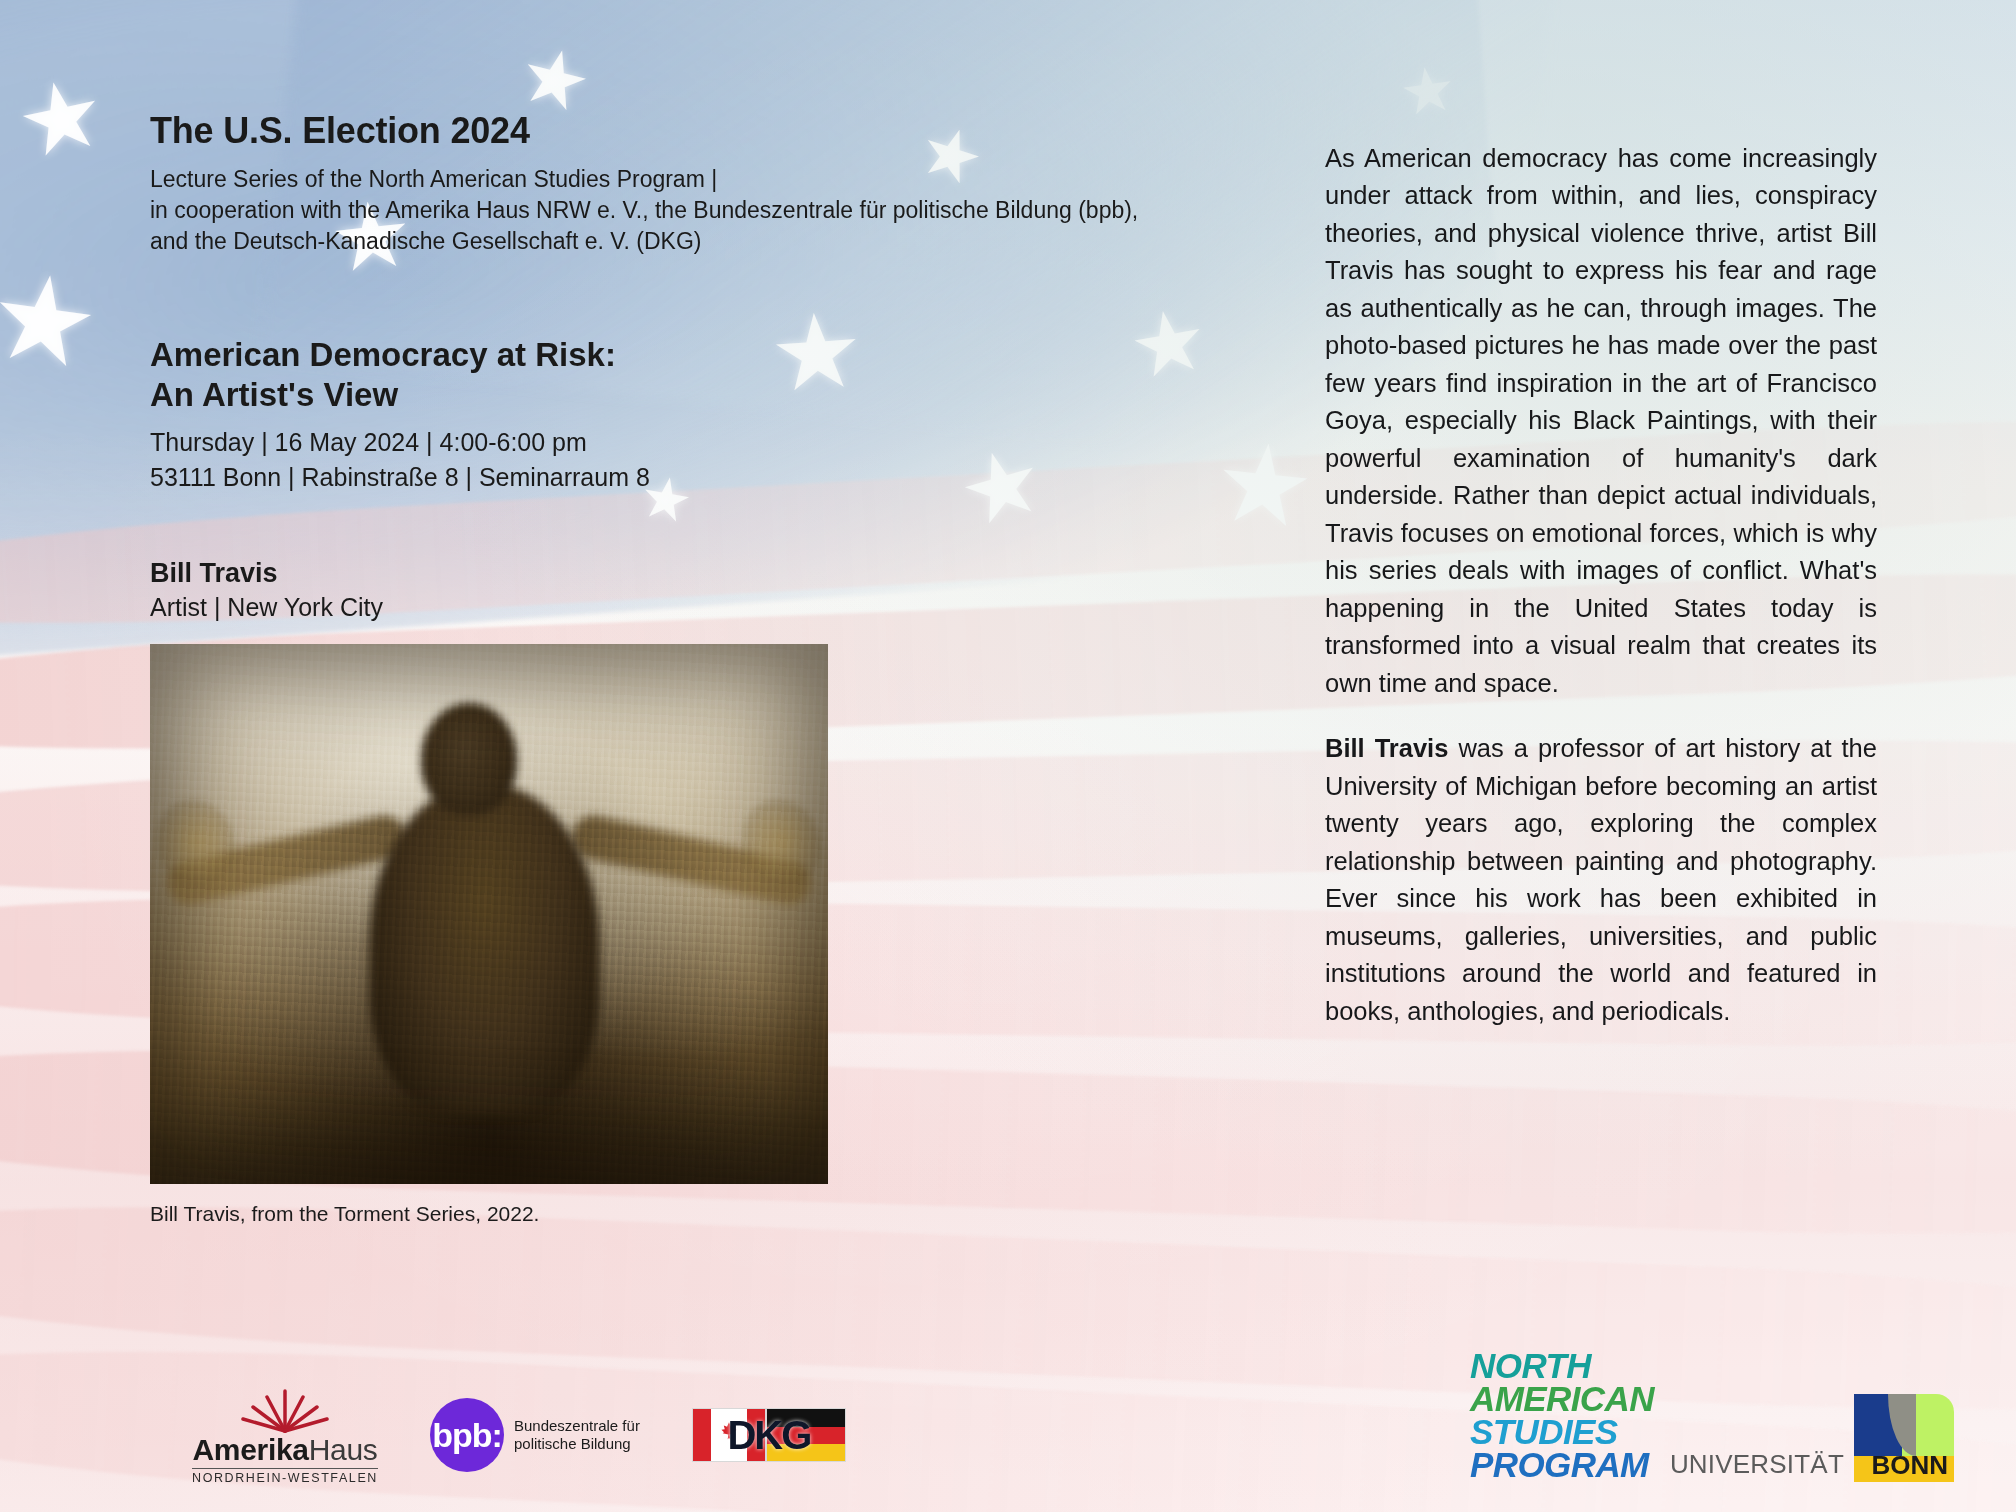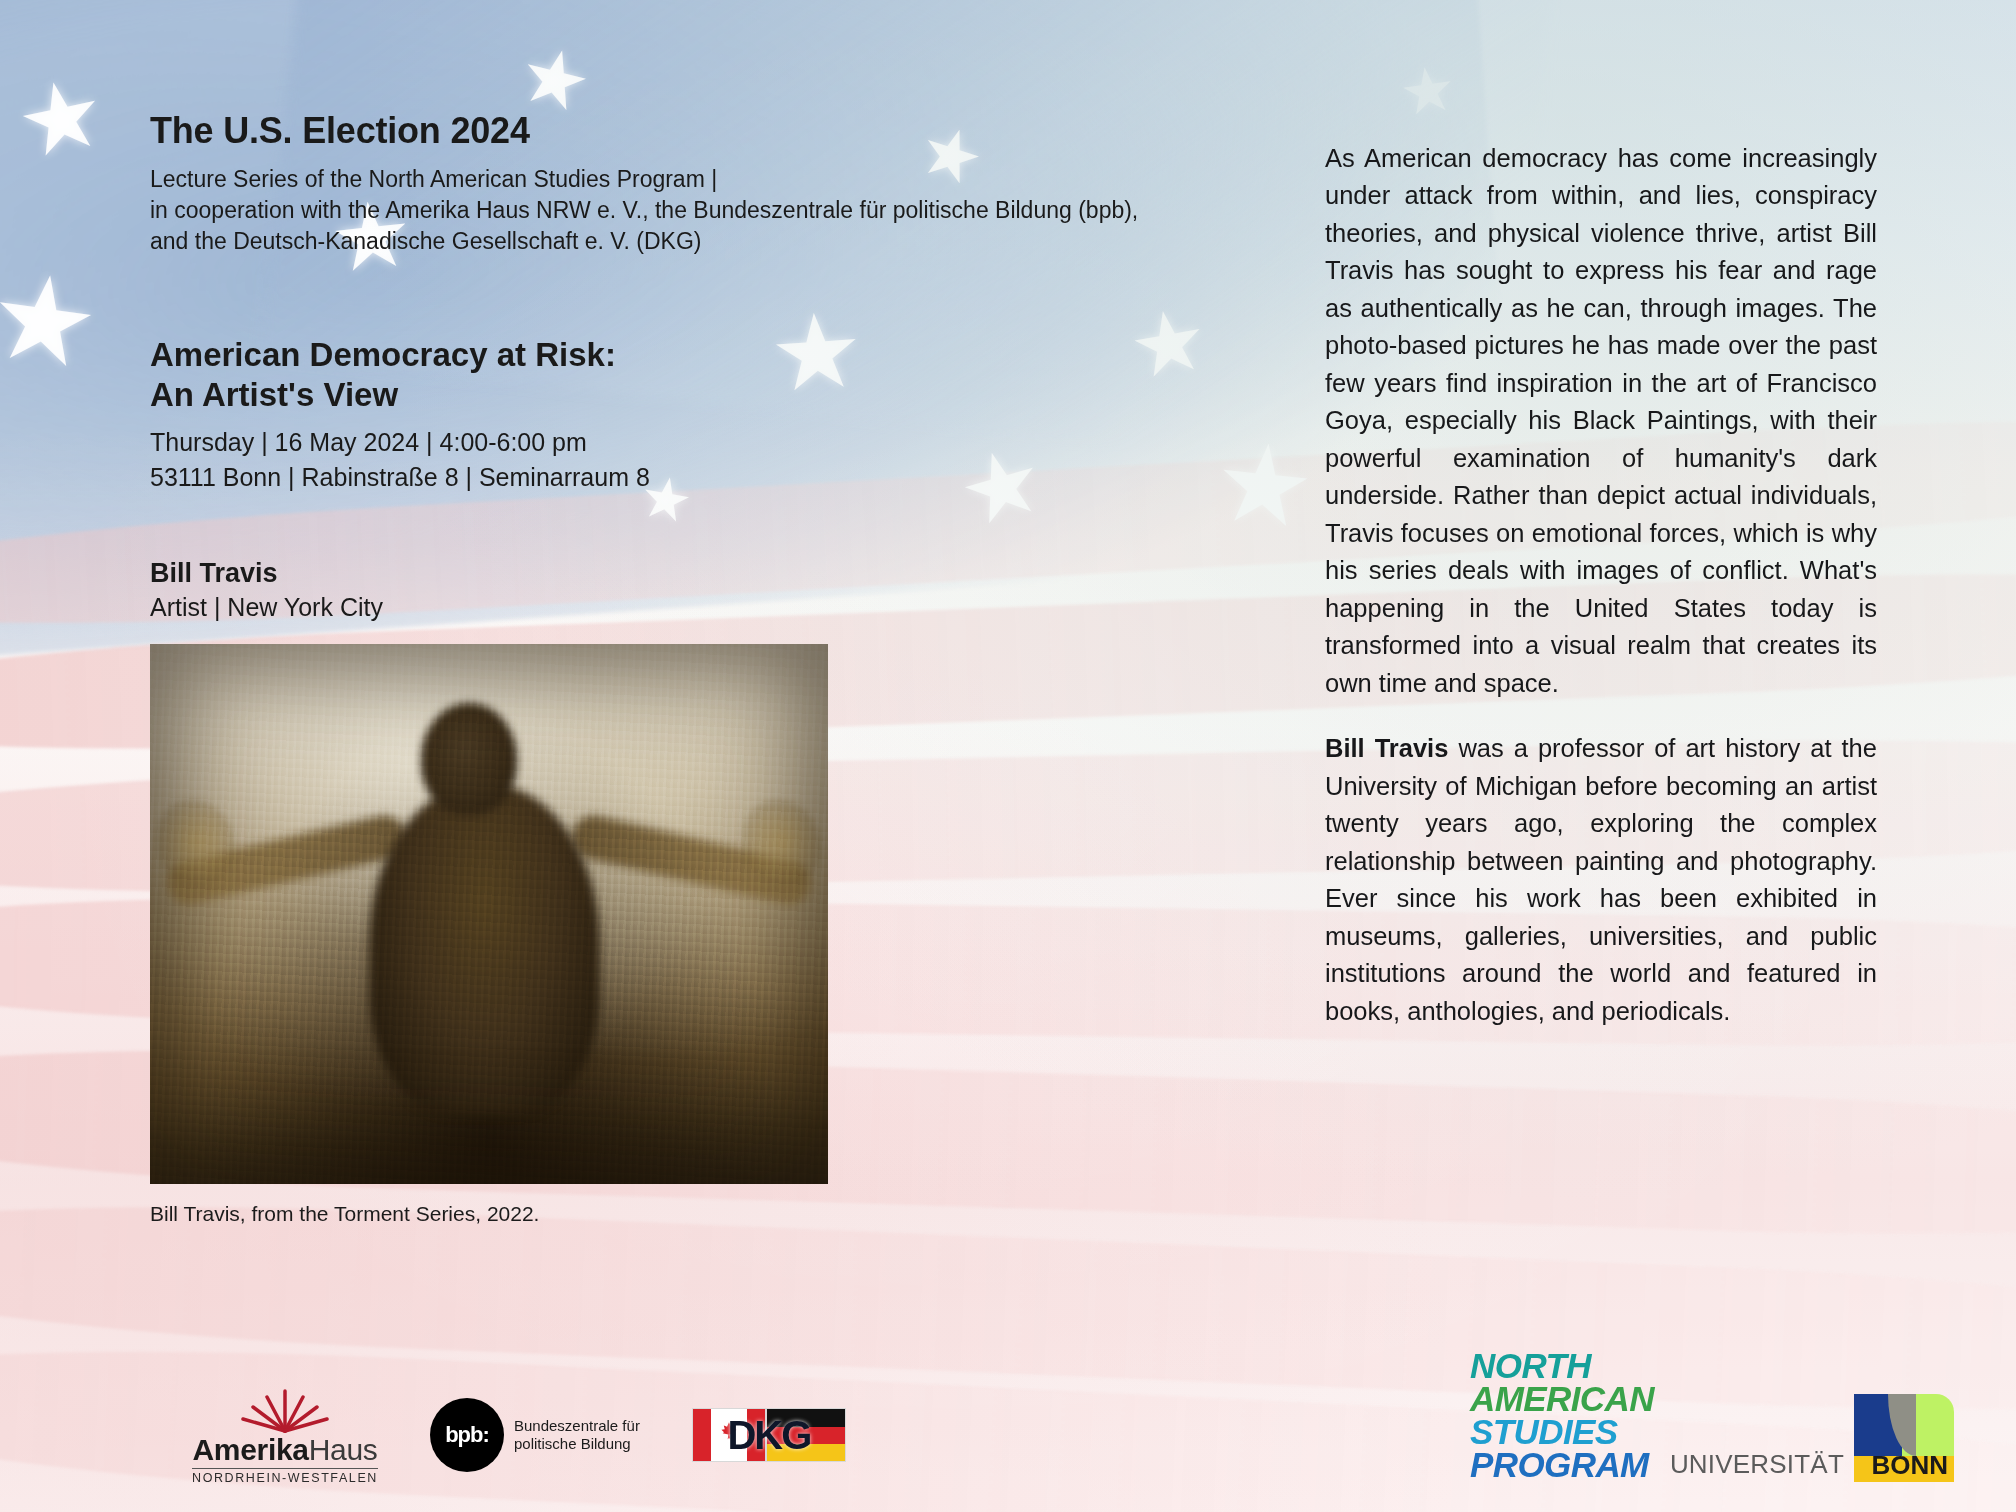--- a/index.html
+++ b/index.html
@@ -277,23 +277,23 @@
     letter-spacing: 1.6px;
     color: #2b2b2b;
     border-top: 1.5px solid #555;
     padding-top: 3px;
     margin-top: 3px;
   }
 
   .logo-bpb { display: flex; align-items: center; gap: 10px; }
   .bpb-circle {
     width: 74px; height: 74px; border-radius: 50%;
-    background: #000000;
+    background: #6d28d9;
     color: #ffffff;
-    font-size: 22px; font-weight: bold;
+    font-size: 34px; font-weight: bold;
     display: flex; align-items: center; justify-content: center;
     letter-spacing: -1px;
   }
   .bpb-text { font-size: 15px; line-height: 1.25; color: #1b1b1b; }
 
   .logo-dkg { display: flex; align-items: center; }
   .dkg-flagbox {
     position: relative;
     width: 72px; height: 52px;
     background: #ffffff;

